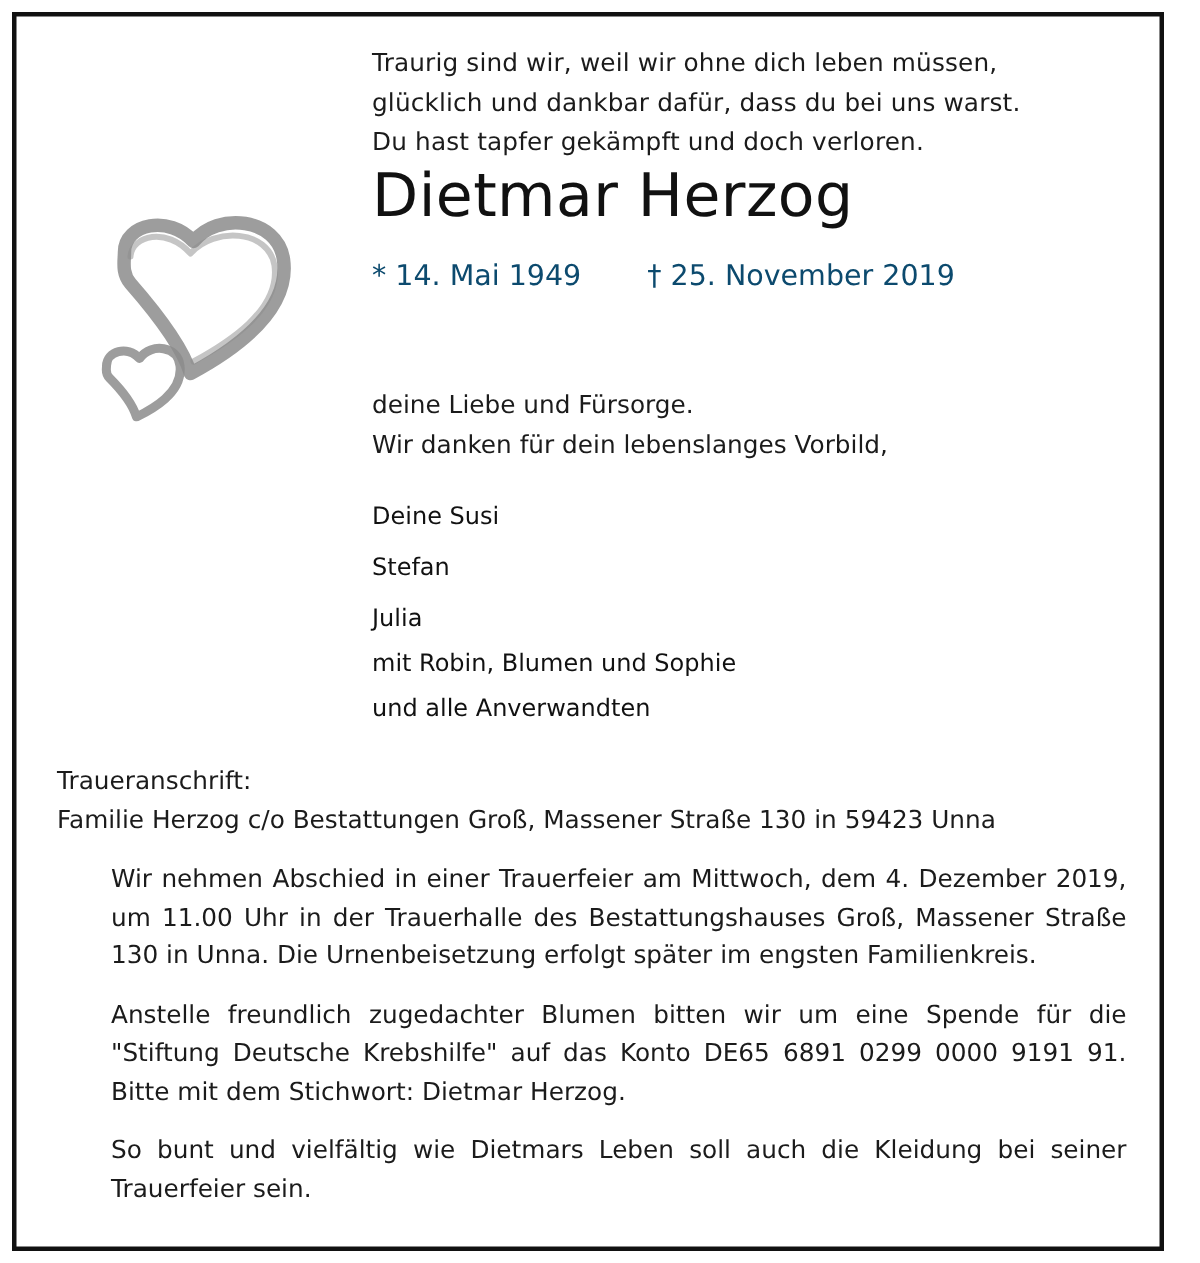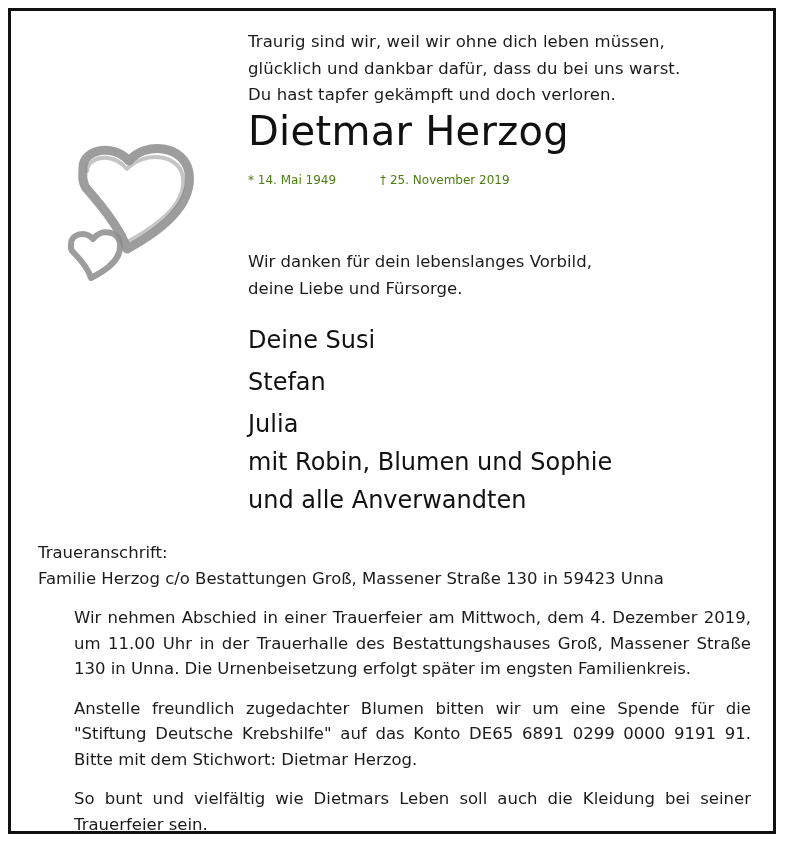--- a/index.html
+++ b/index.html
@@ -64,42 +64,42 @@
   }
   .deceased-name {
     font-size: 40px;
     line-height: 1.1;
     font-weight: 400;
     letter-spacing: 0.3px;
     color: #111;
   }
   .dates {
     margin-top: 20px;
-    font-size: 12px;
-    color: #4d7c0f;
+    font-size: 19px;
+    color: #0c4a6e;
   }
   .dates .birth { margin-right: 44px; }
 
   
   .thanks {
     margin-left: 215px;
     margin-top: 62px;
     font-size: 16.5px;
     line-height: 1.6;
     color: #1b1b1b;
   }
   .thanks div { white-space: pre; }
 
   
   .family {
     margin-left: 215px;
     margin-top: 26px;
   }
   .family .fam-line {
-    font-size: 24px;
+    font-size: 16px;
     line-height: 1.0;
     margin-bottom: 18px;
     color: #111;
     white-space: pre;
   }
   .family .fam-line.tight { margin-bottom: 14px; }
 
   
   .lower {
     margin-top: 28px;
@@ -138,22 +138,22 @@
     </div>
 
     <div class="name-block">
       <div class="deceased-name">Dietmar Herzog</div>
       <div class="dates">
         <span class="birth">* 14. Mai 1949</span><span class="death">† 25. November 2019</span>
       </div>
     </div>
 
     <div class="thanks">
+      <div>deine Liebe und Fürsorge.</div>
       <div>Wir danken für dein lebenslanges Vorbild,</div>
-      <div>deine Liebe und Fürsorge.</div>
     </div>
 
     <div class="family">
       <div class="fam-line">Deine Susi</div>
       <div class="fam-line">Stefan</div>
       <div class="fam-line tight">Julia</div>
       <div class="fam-line tight">mit Robin, Blumen und Sophie</div>
       <div class="fam-line">und alle Anverwandten</div>
     </div>
 

